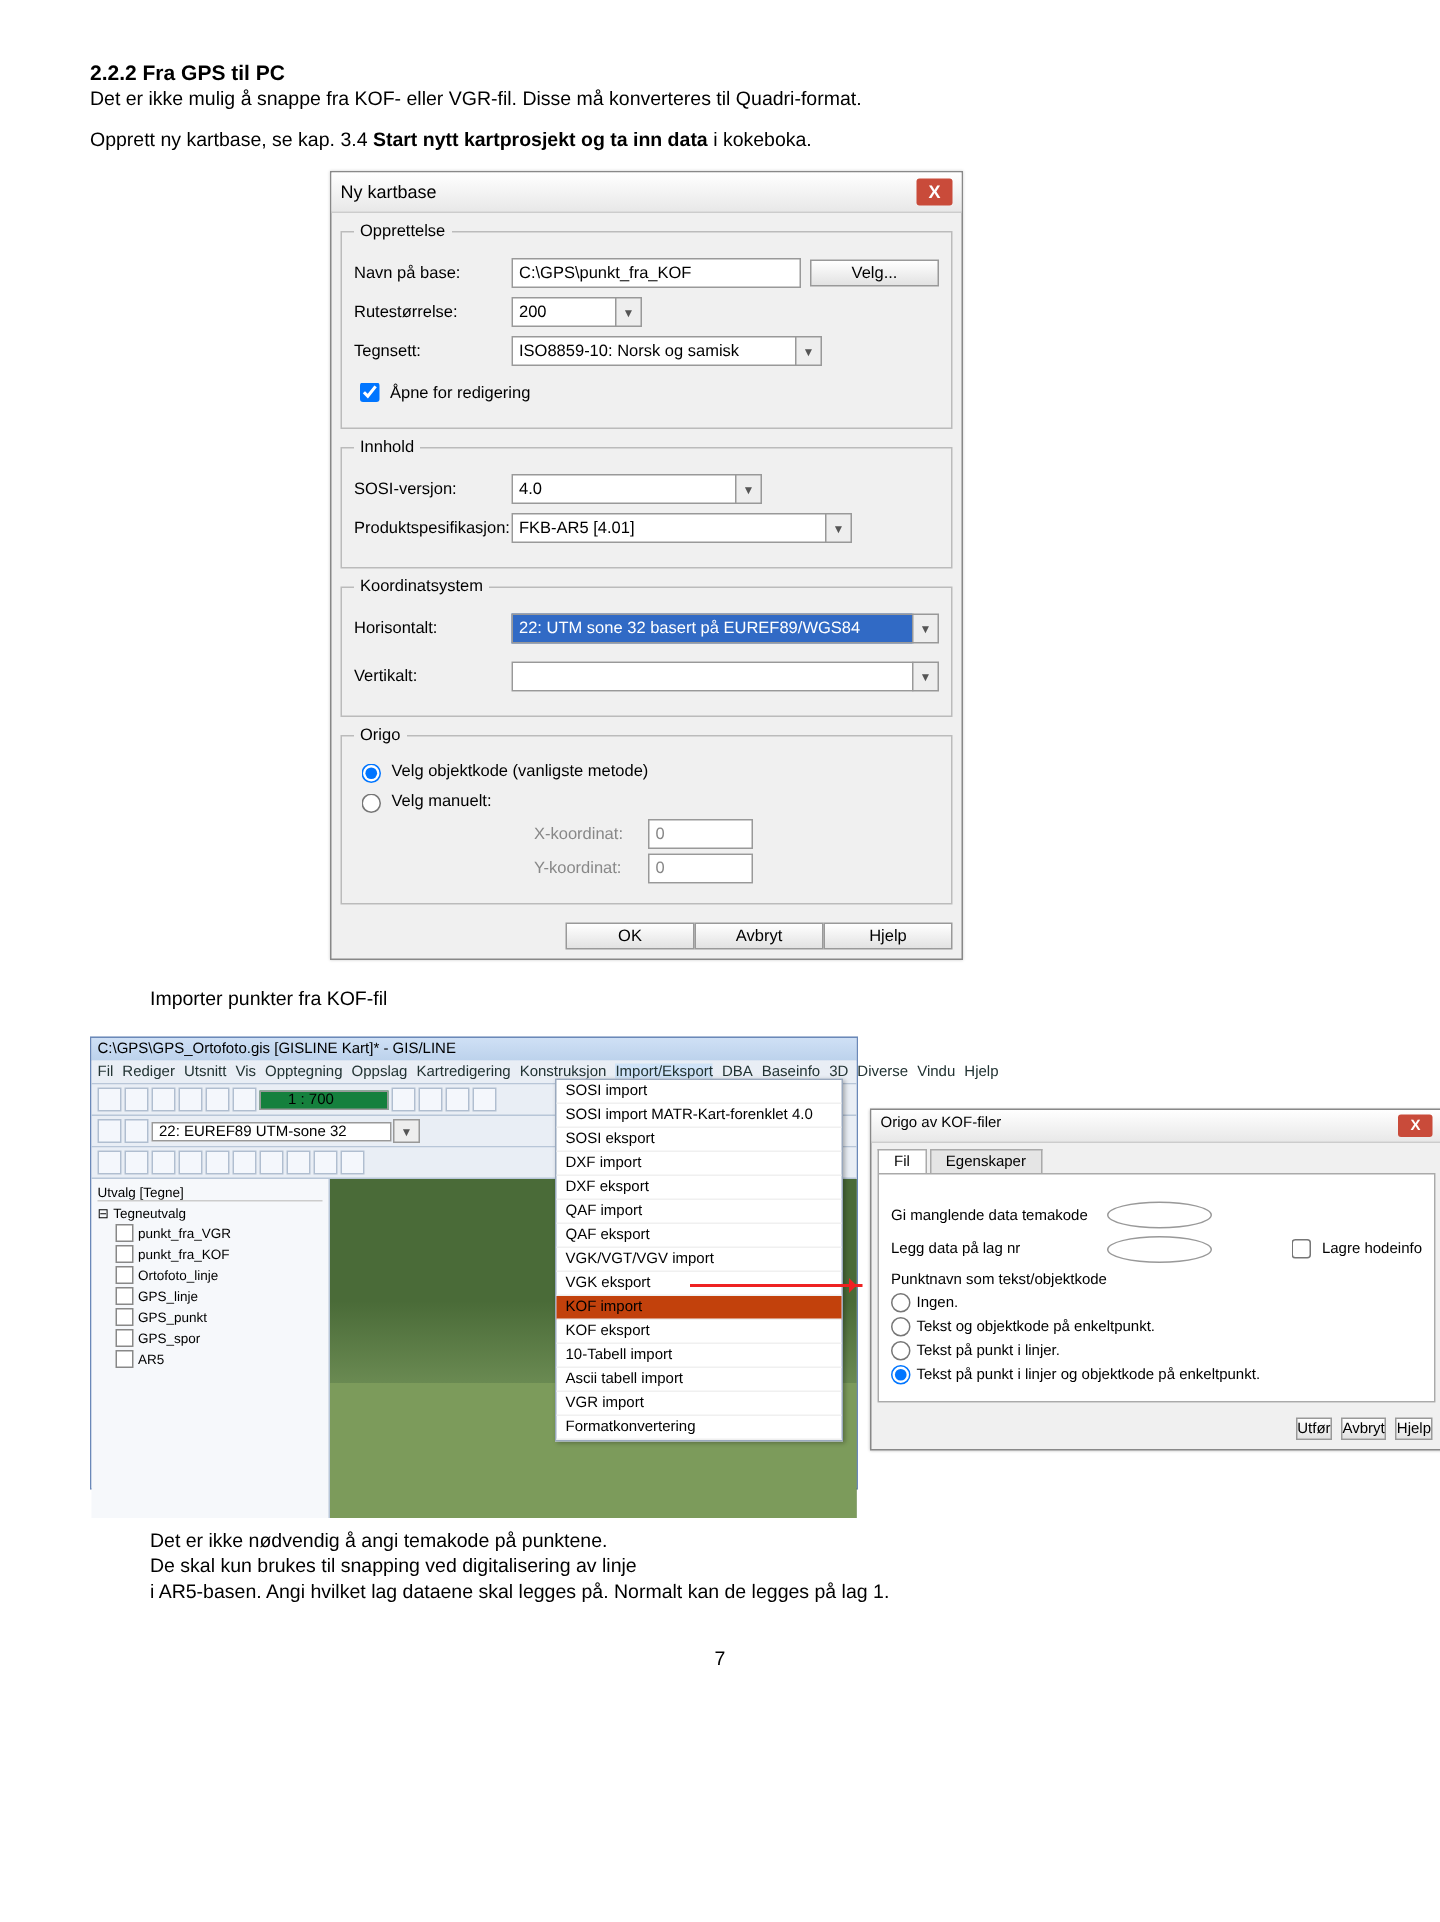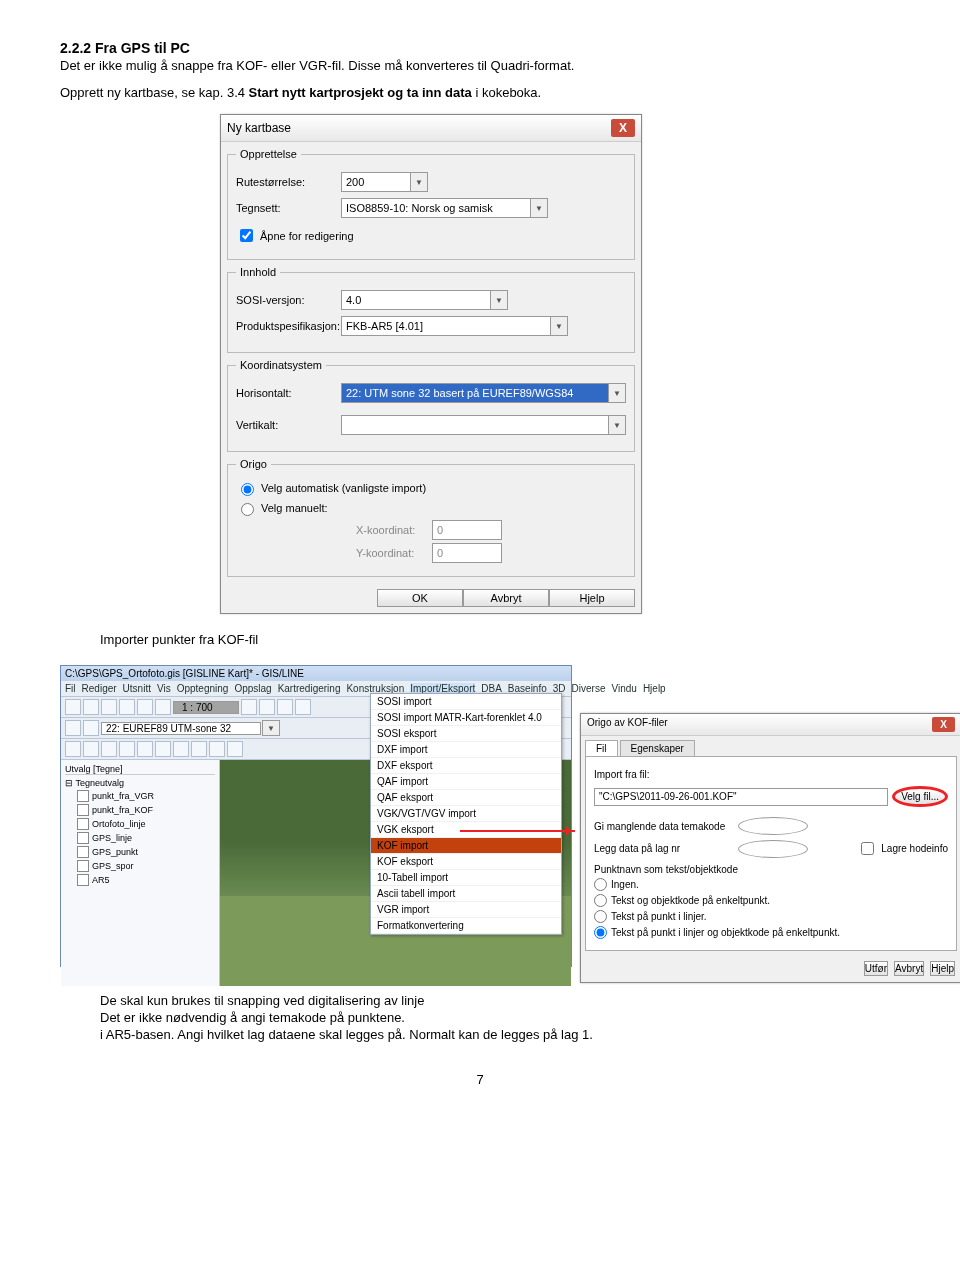--- a/index.html
+++ b/index.html
@@ -88,21 +88,21 @@
     position: absolute; left:0; top:12px;
     width: 510px; height: 300px;
     border: 1px solid #6a88b8;
     background: #dfe7ef;
     font-size: 10px;
   }
   .apptitle { background: linear-gradient(#cfe0f5,#bcd2ec); padding:2px 4px; font-size:10px;}
   .menubar { background:#e9eef5; padding:2px 4px; display:flex; gap:6px; font-size:10px; color:#233; border-bottom:1px solid #b8c6d8;}
   .toolbar { background:#e9eef5; padding:2px 4px; display:flex; gap:2px; font-size:10px; border-bottom:1px solid #b8c6d8; align-items:center;}
   .tbtn { width:14px; height:14px; border:1px solid #b0bed0; background:#f4f7fc; }
-  .scale { background:#a3a3a3; border:1px solid #999; padding:0 8px; font-size:10px; width:48px;}
+  .scale { background:#15803d; border:1px solid #999; padding:0 18px; font-size:10px; width:48px;}
   .coord { background:#fff; border:1px solid #999; padding:0 4px; font-size:10px; width:150px;}
   .applayout { display:flex; height:226px;}
   .sidebar { width:150px; background:#f6f8fb; border-right:1px solid #b8c6d8; font-size:9px; padding:4px; overflow:hidden;}
   .tree-item { display:flex; align-items:center; gap:3px; padding:1px 0;}
   .tree-ico { width:10px; height:10px; border:1px solid #888; background:#fff;}
   .maparea { flex:1; position:relative; background:#4a6b38;}
   .grass { position:absolute; inset:0 0 40% 0; background: linear-gradient(#4a6b38 60%, #6a8a52);}
   .field { position:absolute; inset:60% 0 0 0; background:#7c9b5b;}
   .menu {
     position:absolute; left:310px; top:40px;
@@ -149,20 +149,26 @@
 </div>
 
 <div class="dialog">
   <div class="dlg-title">
     <span>Ny kartbase</span>
     <span class="dlg-close">X</span>
   </div>
   <fieldset>
     <legend>Opprettelse</legend>
     <div class="row">
+      <div class="lbl">Navn på base:</div>
+      <div class="fld">C:\GPS\punkt_fra_KOF</div>
+      <div style="width:6px"></div>
+      <div class="btn">Velg...</div>
+    </div>
+    <div class="row">
       <div class="lbl">Rutestørrelse:</div>
       <div class="fld" style="width:60px;flex:none">200</div>
       <div class="dd">▼</div>
     </div>
     <div class="row">
       <div class="lbl">Tegnsett:</div>
       <div class="fld" style="width:180px;flex:none">ISO8859-10: Norsk og samisk</div>
       <div class="dd">▼</div>
     </div>
     <div class="radio" style="margin-top:8px">
@@ -193,21 +199,21 @@
     <div class="row" style="margin-top:12px">
       <div class="lbl">Vertikalt:</div>
       <div class="fld"></div>
       <div class="dd">▼</div>
     </div>
   </fieldset>
   <fieldset>
     <legend>Origo</legend>
     <div class="radio">
       <input type="radio" checked="" style="">
-      <span>Velg automatisk (vanligste import)</span>
+      <span>Velg objektkode (vanligste metode)</span>
     </div>
     <div class="radio">
       <input type="radio" style="">
       <span>Velg manuelt:</span>
     </div>
     <div class="coord-row">
       <div class="lbl2">X-koordinat:</div>
       <div class="fld">0</div>
     </div>
     <div class="coord-row">
@@ -342,27 +348,20 @@
   <div class="kofdlg">
     <div class="kof-title">
       <span>Origo av KOF-filer</span>
       <span class="dlg-close">X</span>
     </div>
     <div class="tabs">
       <div class="tab">Fil</div>
       <div class="tab off">Egenskaper</div>
     </div>
     <div class="kof-body">
-      <div class="kof-row" style="flex-direction:column;align-items:stretch">
-        <div>Import fra fil:</div>
-        <div style="display:flex;gap:4px;align-items:center;margin-top:2px">
-          <div class="kfld" style="flex:1">"C:\GPS\2011-09-26-001.KOF"</div>
-          <div class="kbtn circ" style="padding:2px 6px">Velg fil...</div>
-        </div>
-      </div>
       <div class="kof-row" style="margin-top:10px">
         <div class="klbl">Gi manglende data temakode</div>
         <div class="kfld circ" style="width:60px;flex:none"></div>
       </div>
       <div class="kof-row">
         <div class="klbl">Legg data på lag nr</div>
         <div class="kfld circ" style="width:60px;flex:none"></div>
         <div style="flex:1"></div>
         <input type="checkbox" style="">
         <span>Lagre hodeinfo</span>
@@ -388,18 +387,18 @@
     <div class="kof-btns">
       <div class="kbtn">Utfør</div>
       <div class="kbtn">Avbryt</div>
       <div class="kbtn">Hjelp</div>
     </div>
   </div>
 
 </div>
 
 <div style="margin:20px 0 0 40px">
+  <div class="bodytext">Det er ikke nødvendig å angi temakode på punktene.</div>
   <div class="bodytext">De skal kun brukes til snapping ved digitalisering av linje</div>
-  <div class="bodytext">Det er ikke nødvendig å angi temakode på punktene.</div>
   <div class="bodytext">i AR5-basen. Angi hvilket lag dataene skal legges på. Normalt kan de legges på lag 1.</div>
 </div>
 
 <div class="pagenum">7</div>
 
 </body></html>

